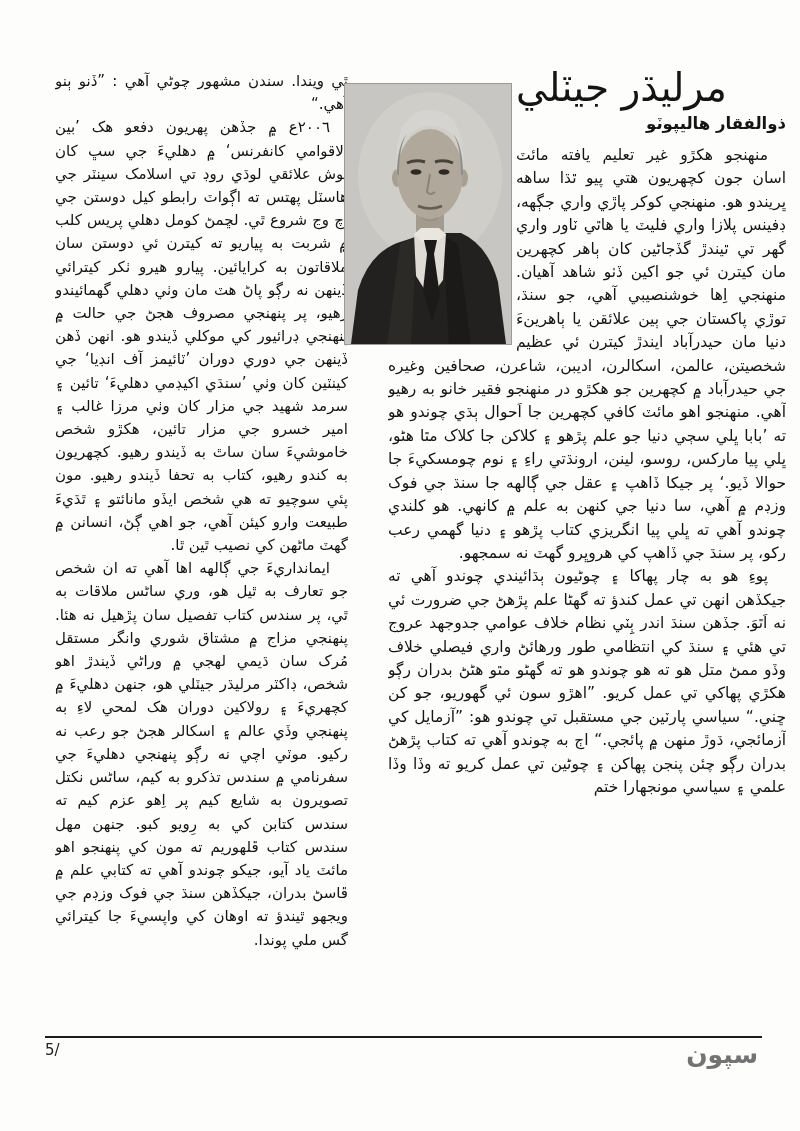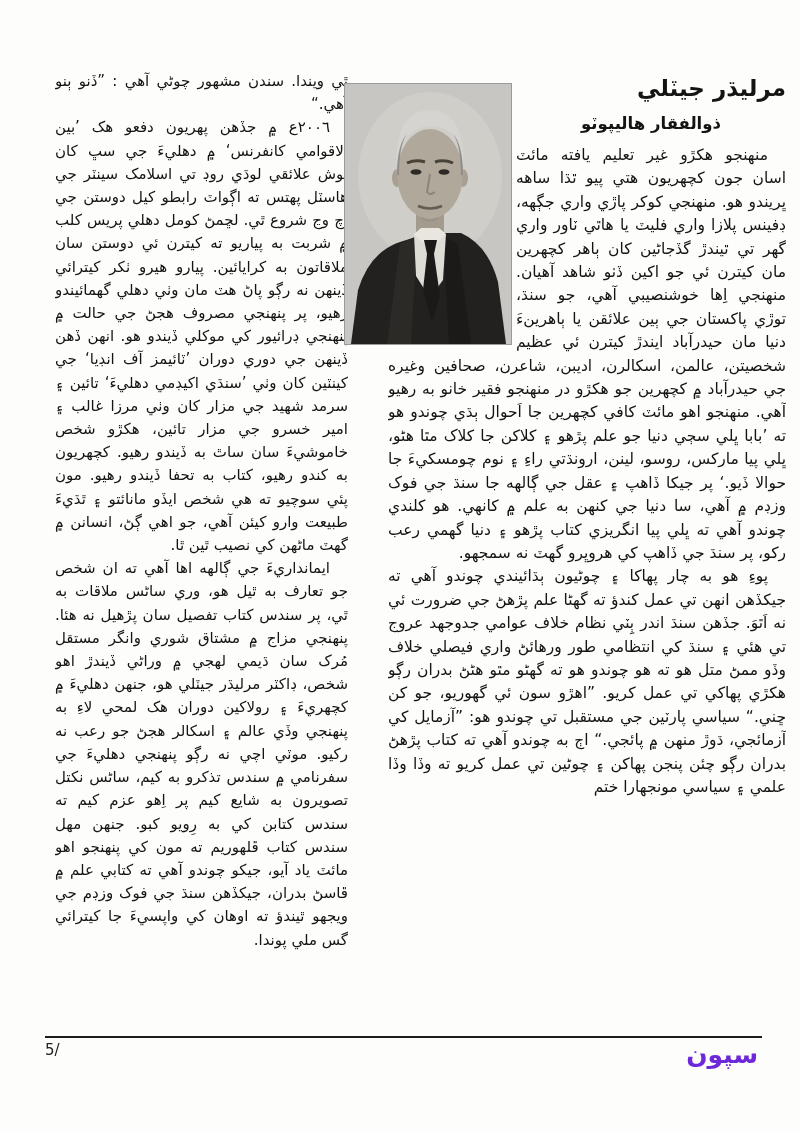--- a/index.html
+++ b/index.html
@@ -31,28 +31,28 @@
   }
   .col p{margin:0;}
   .col p.indent{text-indent:18px;}
   
   .photo-spacer{
     float:left;
     width:128px;height:280px;
   }
   h1.headline{
     margin:0 0 2px 0;
-    font-size:23px;
+    font-size:39px;
     line-height:44px;
-    font-weight:bold;
-    text-align:right;
+    font-weight:normal;
+    text-align:left;
     letter-spacing:0.5px;
   }
   .byline{
-    text-align:center;
+    text-align:right;
     font-weight:bold;
     font-size:16.5px;
     line-height:24px;
     margin:0 0 8px 0;
   }
   
   .photo{
     position:absolute;
     left:345px;top:84px;
     width:166px;height:260px;
@@ -73,21 +73,21 @@
     font-size:15px;
     direction:ltr;
     color:#222;
   }
   .publication{
     position:absolute;
     right:42px;top:1040px;
     font-size:25px;
     font-weight:bold;
     direction:rtl;
-    color:#6d28d9;
+    color:#737373;
   }
 </style>
 </head>
 <body>
 
 <div class="page">
 
   <div class="col col-left">
     <p>ٿي ويندا. سندن مشهور چوڻي آهي : ”ڏنو ٻنو آهي.“</p>
     <p class="indent">٢٠٠٦ع ۾ جڏهن پهريون دفعو هک ’بين الاقوامي کانفرنس‘ ۾ دهليءَ جي سڀ کان پوش علائقي لوڌي روڊ تي اسلامک سينٽر جي هاسٽل پهتس ته اڳواٽ رابطو کيل دوستن جي اچ وڃ شروع ٿي. لڇمڻ کومل دهلي پريس کلب ۾ شربت به پياريو ته کيترن ئي دوستن سان ملاقاتون به کرايائين. پيارو هيرو ٺکر کيترائي ڏينهن نه رڳو پاڻ هٽ مان وٺي دهلي گهمائيندو رهيو، پر پنهنجي مصروف هجڻ جي حالت ۾ پنهنجي ڊرائيور کي موکلي ڏيندو هو. انهن ڏهن ڏينهن جي دوري دوران ’ٽائيمز آف انڊيا‘ جي کينٽين کان وٺي ’سنڌي اکيڊمي دهليءَ‘ تائين ۽ سرمد شهيد جي مزار کان وٺي مرزا غالب ۽ امير خسرو جي مزار تائين، هکڙو شخص خاموشيءَ سان ساٿ به ڏيندو رهيو. کچهريون به کندو رهيو، کتاب به تحفا ڏيندو رهيو. مون پئي سوچيو ته هي شخص ايڏو مانائتو ۽ ٿڌيءَ طبيعت وارو کيئن آهي، جو اهي ڳڻ، انسانن ۾ گهٽ ماڻهن کي نصيب ٿين ٿا.</p>

